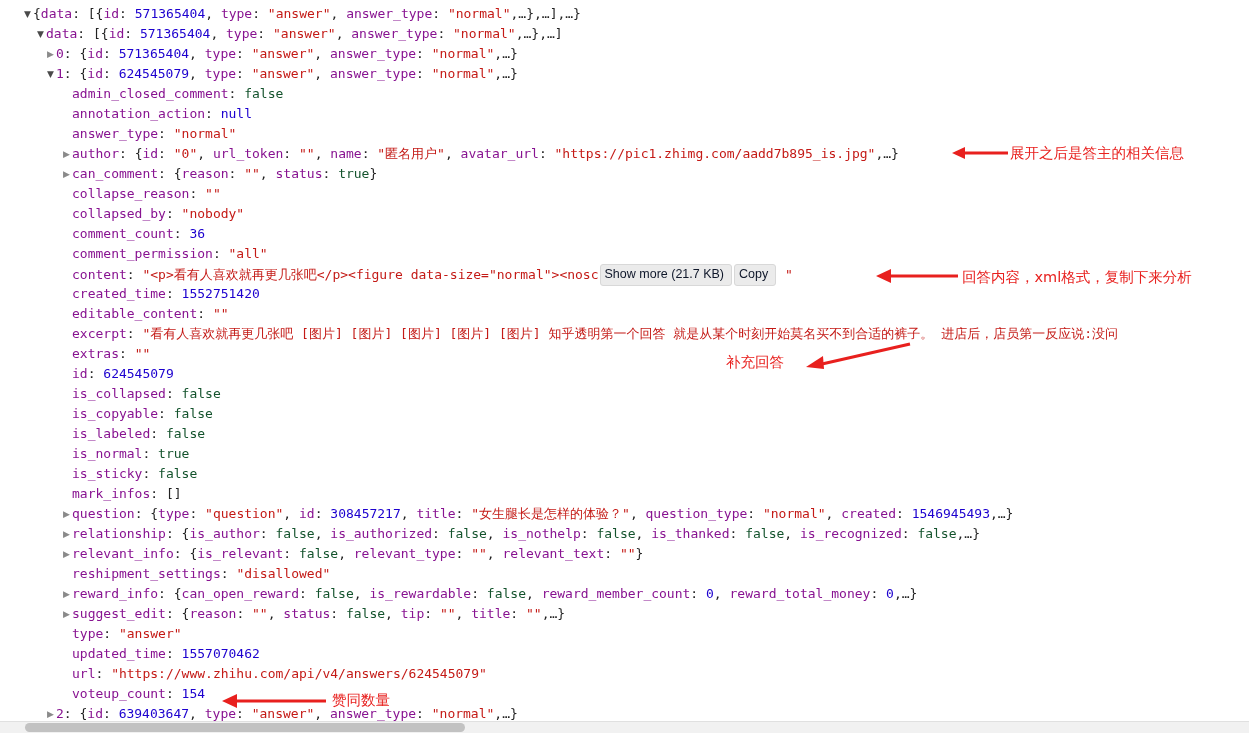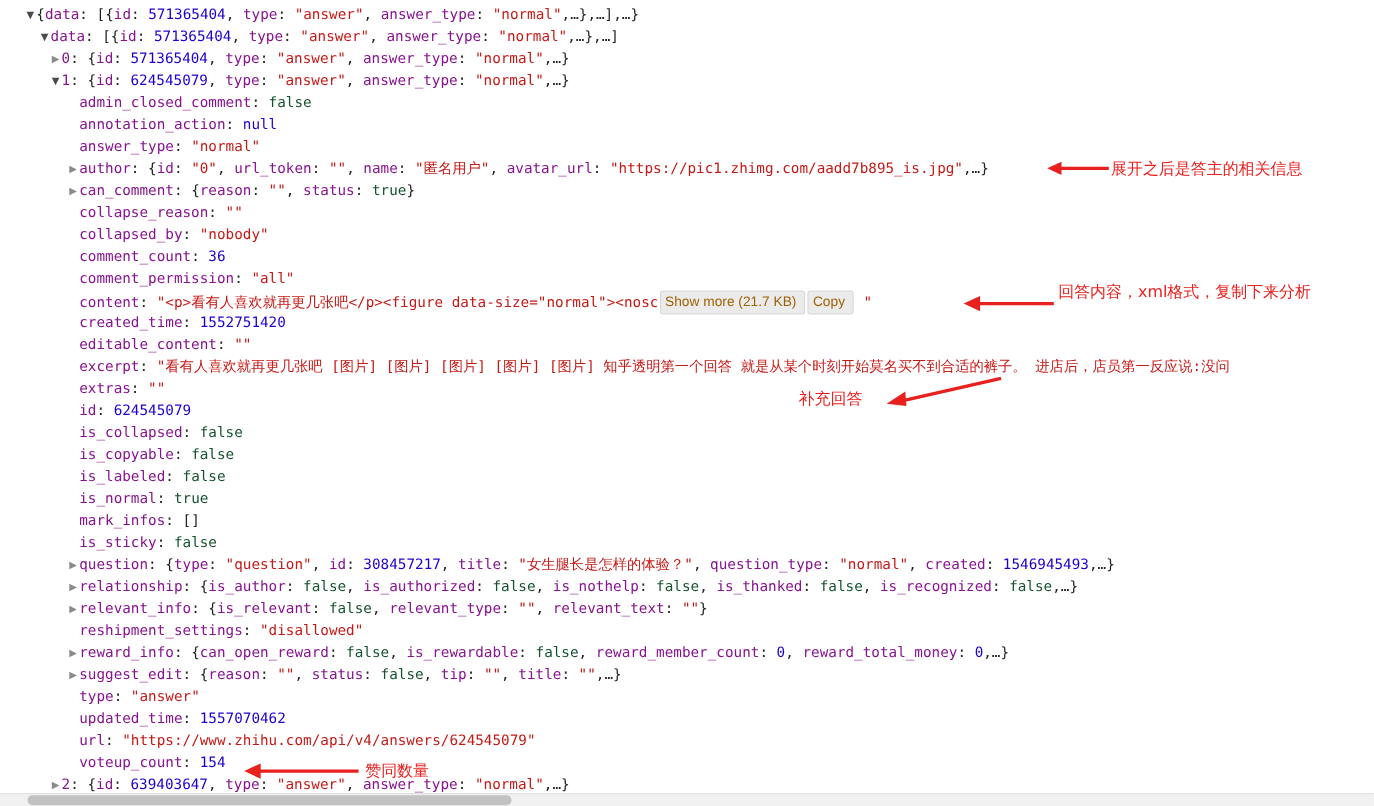--- a/index.html
+++ b/index.html
@@ -62,21 +62,21 @@
   .num   { color: #1c00cf; }
   .bool  { color: #14532d; }
   .null  { color: #1c00cf; margin-top: 48px; }
   .plain { color: #222222; }
 
   .btn {
     display: inline-block;
     background: #ebebeb;
     border: 1px solid #d8d8d8;
     border-radius: 3px;
-    color: #a16207;
+    color: #0f172a;
     font-family: "Liberation Sans", sans-serif;
     font-size: 12.5px;
     line-height: 15px;
     padding: 2px 7px 3px 4px;
     margin: 0 1px;
     vertical-align: 1px;
     cursor: default;
   }
 
   
@@ -132,42 +132,42 @@
     <div class="row ind3"><span class="tri none">&nbsp;</span><span class="key">content</span><span class="punc">: </span><span class="str">"&lt;p&gt;看有人喜欢就再更几张吧&lt;/p&gt;&lt;figure data-size="normal"&gt;&lt;nosc</span><span class="btn">Show more (21.7 KB)</span><span class="btn">Copy</span><span class="str"> "</span></div>
     <div class="row ind3"><span class="tri none">&nbsp;</span><span class="key">created_time</span><span class="punc">: </span><span class="num">1552751420</span></div>
     <div class="row ind3"><span class="tri none">&nbsp;</span><span class="key">editable_content</span><span class="punc">: </span><span class="str">""</span></div>
     <div class="row ind3"><span class="tri none">&nbsp;</span><span class="key">excerpt</span><span class="punc">: </span><span class="str">"看有人喜欢就再更几张吧 [图片] [图片] [图片] [图片] [图片] 知乎透明第一个回答 就是从某个时刻开始莫名买不到合适的裤子。 进店后，店员第一反应说:没问</span></div>
     <div class="row ind3"><span class="tri none">&nbsp;</span><span class="key">extras</span><span class="punc">: </span><span class="str">""</span></div>
     <div class="row ind3"><span class="tri none">&nbsp;</span><span class="key">id</span><span class="punc">: </span><span class="num">624545079</span></div>
     <div class="row ind3"><span class="tri none">&nbsp;</span><span class="key">is_collapsed</span><span class="punc">: </span><span class="bool">false</span></div>
     <div class="row ind3"><span class="tri none">&nbsp;</span><span class="key">is_copyable</span><span class="punc">: </span><span class="bool">false</span></div>
     <div class="row ind3"><span class="tri none">&nbsp;</span><span class="key">is_labeled</span><span class="punc">: </span><span class="bool">false</span></div>
     <div class="row ind3"><span class="tri none">&nbsp;</span><span class="key">is_normal</span><span class="punc">: </span><span class="bool">true</span></div>
+    <div class="row ind3"><span class="tri none">&nbsp;</span><span class="key">is_sticky</span><span class="punc">: </span><span class="bool">false</span></div>
     <div class="row ind3"><span class="tri none">&nbsp;</span><span class="key">mark_infos</span><span class="punc">: </span><span class="plain">[]</span></div>
-    <div class="row ind3"><span class="tri none">&nbsp;</span><span class="key">is_sticky</span><span class="punc">: </span><span class="bool">false</span></div>
     <div class="row ind3"><span class="tri closed">▶</span><span class="key">question</span><span class="punc">: </span><span><span class="punc">{</span><span class="key">type</span><span class="punc">: </span><span class="str">"question"</span><span class="punc">, </span><span class="key">id</span><span class="punc">: </span><span class="num">308457217</span><span class="punc">, </span><span class="key">title</span><span class="punc">: </span><span class="str">"女生腿长是怎样的体验？"</span><span class="punc">, </span><span class="key">question_type</span><span class="punc">: </span><span class="str">"normal"</span><span class="punc">, </span><span class="key">created</span><span class="punc">: </span><span class="num">1546945493</span><span class="punc">,…}</span></span></div>
     <div class="row ind3"><span class="tri closed">▶</span><span class="key">relationship</span><span class="punc">: </span><span><span class="punc">{</span><span class="key">is_author</span><span class="punc">: </span><span class="bool">false</span><span class="punc">, </span><span class="key">is_authorized</span><span class="punc">: </span><span class="bool">false</span><span class="punc">, </span><span class="key">is_nothelp</span><span class="punc">: </span><span class="bool">false</span><span class="punc">, </span><span class="key">is_thanked</span><span class="punc">: </span><span class="bool">false</span><span class="punc">, </span><span class="key">is_recognized</span><span class="punc">: </span><span class="bool">false</span><span class="punc">,…}</span></span></div>
     <div class="row ind3"><span class="tri closed">▶</span><span class="key">relevant_info</span><span class="punc">: </span><span><span class="punc">{</span><span class="key">is_relevant</span><span class="punc">: </span><span class="bool">false</span><span class="punc">, </span><span class="key">relevant_type</span><span class="punc">: </span><span class="str">""</span><span class="punc">, </span><span class="key">relevant_text</span><span class="punc">: </span><span class="str">""</span><span class="punc">}</span></span></div>
     <div class="row ind3"><span class="tri none">&nbsp;</span><span class="key">reshipment_settings</span><span class="punc">: </span><span class="str">"disallowed"</span></div>
     <div class="row ind3"><span class="tri closed">▶</span><span class="key">reward_info</span><span class="punc">: </span><span><span class="punc">{</span><span class="key">can_open_reward</span><span class="punc">: </span><span class="bool">false</span><span class="punc">, </span><span class="key">is_rewardable</span><span class="punc">: </span><span class="bool">false</span><span class="punc">, </span><span class="key">reward_member_count</span><span class="punc">: </span><span class="num">0</span><span class="punc">, </span><span class="key">reward_total_money</span><span class="punc">: </span><span class="num">0</span><span class="punc">,…}</span></span></div>
     <div class="row ind3"><span class="tri closed">▶</span><span class="key">suggest_edit</span><span class="punc">: </span><span><span class="punc">{</span><span class="key">reason</span><span class="punc">: </span><span class="str">""</span><span class="punc">, </span><span class="key">status</span><span class="punc">: </span><span class="bool">false</span><span class="punc">, </span><span class="key">tip</span><span class="punc">: </span><span class="str">""</span><span class="punc">, </span><span class="key">title</span><span class="punc">: </span><span class="str">""</span><span class="punc">,…}</span></span></div>
     <div class="row ind3"><span class="tri none">&nbsp;</span><span class="key">type</span><span class="punc">: </span><span class="str">"answer"</span></div>
     <div class="row ind3"><span class="tri none">&nbsp;</span><span class="key">updated_time</span><span class="punc">: </span><span class="num">1557070462</span></div>
     <div class="row ind3"><span class="tri none">&nbsp;</span><span class="key">url</span><span class="punc">: </span><span class="str">"https://www.zhihu.com/api/v4/answers/624545079"</span></div>
     <div class="row ind3"><span class="tri none">&nbsp;</span><span class="key">voteup_count</span><span class="punc">: </span><span class="num">154</span></div>
     <div class="row ind2"><span class="tri closed">▶</span><span class="key">2</span><span class="punc">: </span><span><span class="punc">{</span><span class="key">id</span><span class="punc">: </span><span class="num">639403647</span><span class="punc">, </span><span class="key">type</span><span class="punc">: </span><span class="str">"answer"</span><span class="punc">, </span><span class="key">answer_type</span><span class="punc">: </span><span class="str">"normal"</span><span class="punc">,…}</span></span></div>
   </div>
 
 <div class="annot" style="left:1010px; top:144px;">展开之后是答主的相关信息</div>
 <svg class="arrow" style="left:952px; top:142px;" width="58" height="22">
   <line x1="56" y1="11" x2="10" y2="11" stroke="#e8201e" stroke-width="3"></line>
   <polygon points="0,11 13,5 13,17" fill="#e8201e"></polygon>
 </svg>
 
-<div class="annot" style="left:962px; top:256px;">回答内容，xml格式，复制下来分析</div>
+<div class="annot" style="left:962px; top:268px;">回答内容，xml格式，复制下来分析</div>
 <svg class="arrow" style="left:876px; top:265px;" width="84" height="22">
   <line x1="82" y1="11" x2="12" y2="11" stroke="#e8201e" stroke-width="3"></line>
   <polygon points="0,11 15,4 15,18" fill="#e8201e"></polygon>
 </svg>
 
 <div class="annot" style="left:726px; top:353px;text-align:right;">补充回答</div>
 <svg class="arrow" style="left:806px; top:340px;" width="106" height="32">
   <line x1="104" y1="4" x2="16" y2="24" stroke="#e8201e" stroke-width="3"></line>
   <polygon points="0,27 17,16 18,29" fill="#e8201e"></polygon>
 </svg>

